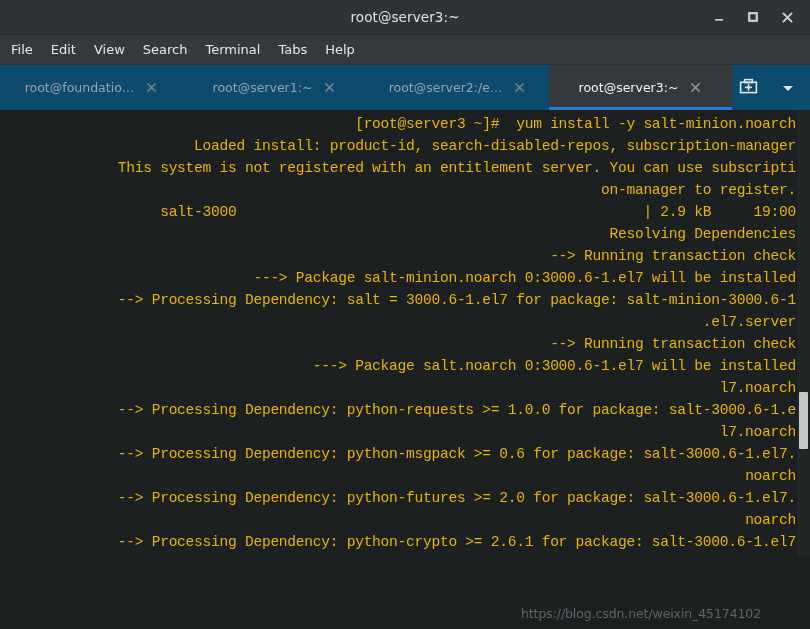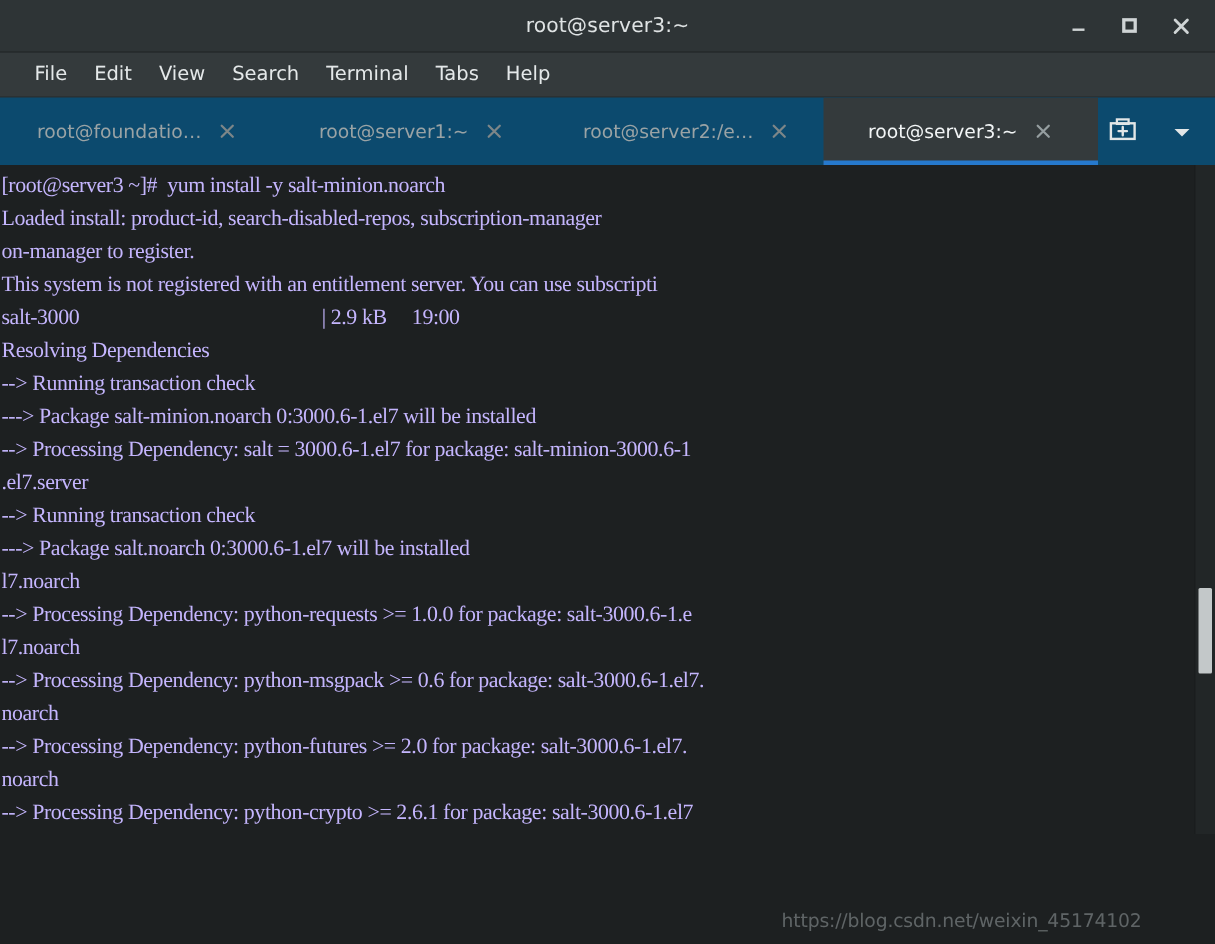--- a/index.html
+++ b/index.html
@@ -63,21 +63,21 @@
   }
   .wc-btn svg { display:block; }
 
   
   .menubar {
     height: 29px;
     min-height: 29px;
     background: #343a3c;
     display: flex;
     align-items: center;
-    padding-left: 14px;
+    padding-left: 2px;
     border-bottom: 1px solid #2b3133;
   }
   .menu-item {
     font-size: 13px;
     color: #e4e8e9;
     padding: 3px 9px;
     cursor: default;
     font-family: "DejaVu Sans", sans-serif;
     border-radius: 2px;
   }
@@ -168,26 +168,27 @@
     display: flex;
   }
   .terminal {
     flex: 1;
     min-width: 0;
     padding: 3px 0 0 1px;
     box-sizing: border-box;
     overflow: hidden;
   }
   .term-line {
-    font-family: Liberation Serif, serif;
+    font-family: Liberation Mono, monospace;
     font-size: 14.6px;
     line-height: 22px;
-    color: #c4b5fd;
+    color: #eab308;
     white-space: pre;
     letter-spacing: -0.28px;
+    text-align: right;
   }
 
   
   .scrollbar {
     width: 13px;
     flex: 0 0 13px;
     background: #222627;
     position: relative;
     border-left: 1px solid #1a1d1e;
     cursor: pointer;
@@ -306,22 +307,22 @@
             <path d="M2 5 L7 10 L12 5 Z" fill="currentColor"></path>
           </svg>
       </div>
     </div>
   </div>
 
   <div class="terminal-wrap">
     <div class="terminal">
       <div class="term-line">[root@server3 ~]#  yum install -y salt-minion.noarch</div>
       <div class="term-line">Loaded install: product-id, search-disabled-repos, subscription-manager</div>
+      <div class="term-line">This system is not registered with an entitlement server. You can use subscripti</div>
       <div class="term-line">on-manager to register.</div>
-      <div class="term-line">This system is not registered with an entitlement server. You can use subscripti</div>
       <div class="term-line">salt-3000                                                | 2.9 kB     19:00</div>
       <div class="term-line">Resolving Dependencies</div>
       <div class="term-line">--&gt; Running transaction check</div>
       <div class="term-line">---&gt; Package salt-minion.noarch 0:3000.6-1.el7 will be installed</div>
       <div class="term-line">--&gt; Processing Dependency: salt = 3000.6-1.el7 for package: salt-minion-3000.6-1</div>
       <div class="term-line">.el7.server</div>
       <div class="term-line">--&gt; Running transaction check</div>
       <div class="term-line">---&gt; Package salt.noarch 0:3000.6-1.el7 will be installed</div>
       <div class="term-line">l7.noarch</div>
       <div class="term-line">--&gt; Processing Dependency: python-requests &gt;= 1.0.0 for package: salt-3000.6-1.e</div>

